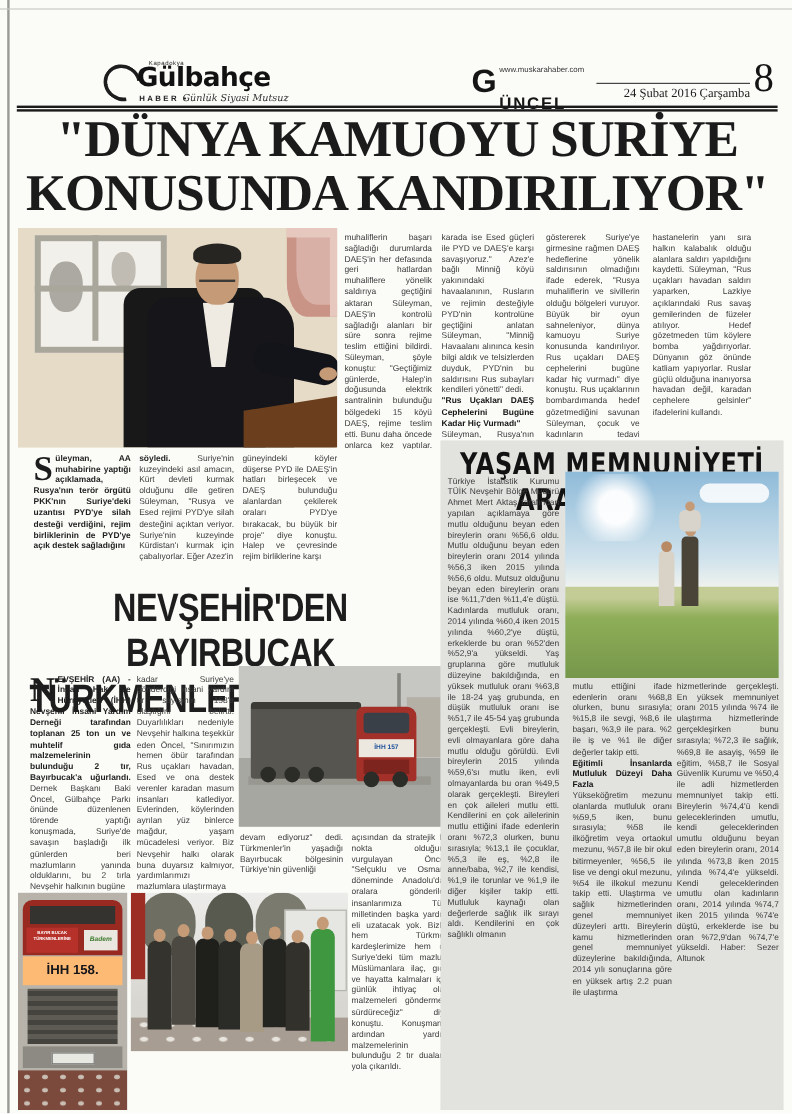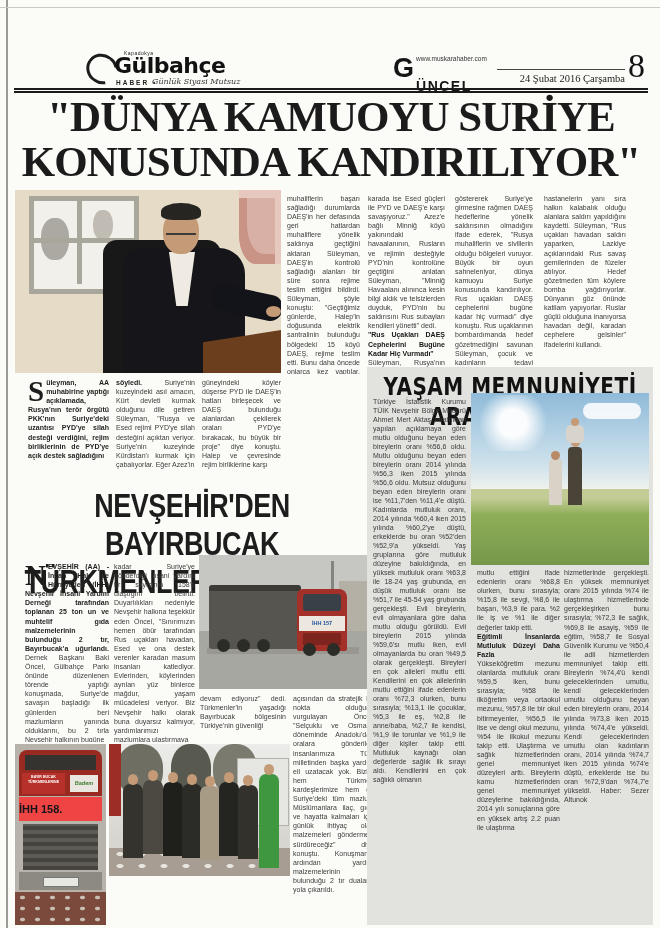--- a/index.html
+++ b/index.html
@@ -75,22 +75,22 @@
              font-size:5.5px;font-weight:bold;text-align:center;line-height:15px;}
   .p2-grille{left:104px;top:78px;width:38px;height:12px;background:#7e241e;}
   .p2-wheel{width:13px;height:13px;background:#2b2b28;border-radius:50%;top:84px;}
   .photo3{left:15px;top:744px;width:91px;height:181px;background:#b7b3aa;}
   .p3-cabtop{left:4px;top:6px;width:83px;height:46px;background:#992a22;border-radius:8px 8px 0 0;}
   .p3-winds{left:10px;top:11px;width:71px;height:15px;background:#35332f;}
   .p3-placard{left:7px;top:29px;width:43px;height:21px;background:#b63129;color:#fff;
               font-size:3.6px;line-height:4.6px;font-weight:bold;text-align:center;padding-top:2px;box-sizing:border-box;}
   .p3-brand{left:55px;top:31px;width:28px;height:17px;background:#e9e7df;color:#3d7a2f;
             font-size:5.5px;font-weight:bold;font-style:italic;text-align:center;line-height:17px;}
-  .p3-banner{left:4px;top:53px;width:83px;height:24px;background:#ef4444;color:#15151a;
-             font-size:11px;font-weight:bold;text-align:left;line-height:24px;}
+  .p3-banner{left:4px;top:53px;width:83px;height:24px;background:#fdba74;color:#15151a;
+             font-size:11px;font-weight:bold;text-align:center;line-height:24px;}
   .p3-grille{left:8px;top:80px;width:75px;height:46px;
              background:repeating-linear-gradient(0deg,#45433e 0 4px,#5d5b54 4px 8px);}
   .p3-bumper{left:4px;top:128px;width:83px;height:18px;background:#8c8a82;}
   .p3-plate{left:28px;top:133px;width:34px;height:8px;background:#e8e8e2;border:1px solid #777;}
   .p3-ground{left:0;top:148px;width:91px;height:33px;background:#7c4a3c;
              background-image:radial-gradient(#c9beb4 2px,transparent 3px);background-size:15px 11px;}
   .photo4{left:109px;top:744px;width:181px;height:132px;background:linear-gradient(#ececea,#d8d6d0 70%);}
   .p4-tree{border-radius:45%;top:0;height:52px;}
   .p4-t1{left:8px;width:46px;background:#6e6e62;}
   .p4-t2{left:62px;width:40px;background:#585a50;}

